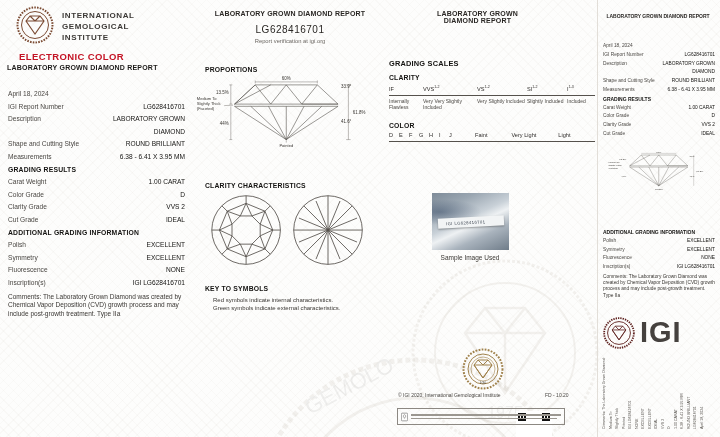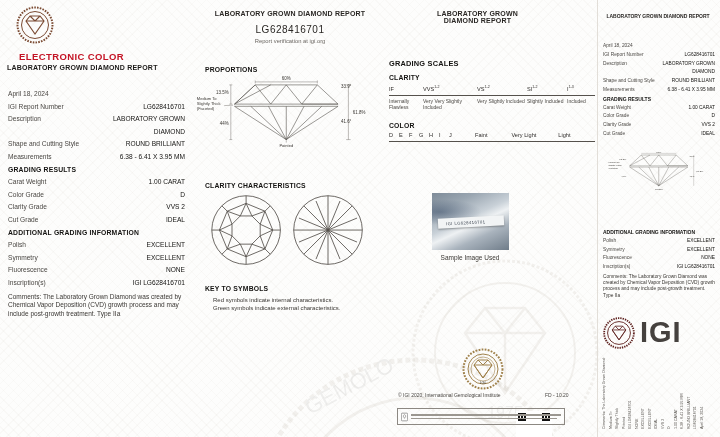--- a/index.html
+++ b/index.html
@@ -88,20 +88,25 @@
     <text x="60" y="60" font-size="22" fill="#6b5a3c" transform="rotate(-28 60 60)">GEMOLO</text>
   </svg>
 
   <div class="fold"></div>
 
   <svg class="abs" style="left:16px;top:6px;" width="38" height="38" viewBox="0 0 38 38">
     <circle cx="19" cy="19" r="17.5" fill="none" stroke="#7b4b33" stroke-width="2" stroke-dasharray="1.6,1.2"></circle>
     <circle cx="19" cy="19" r="13.5" fill="none" stroke="#7b4b33" stroke-width="1"></circle>
     <path d="M10,15 L14,10 H24 L28,15 L19,28 Z M10,15 H28 M14,10 L19,15 L24,10 M10,15 L19,28 M28,15 L19,28" stroke="#7b4b33" stroke-width="1.1" fill="none"></path>
   </svg>
+  <div class="abs org-name" style="left:62px;top:10px;">
+    <div>INTERNATIONAL</div>
+    <div>GEMOLOGICAL</div>
+    <div>INSTITUTE</div>
+  </div>
   <div class="abs ecopy" style="left:19px;top:51px;">ELECTRONIC COLOR</div>
   <div class="abs doc-title" style="left:7px;top:64px;">LABORATORY GROWN DIAMOND REPORT</div>
 
   <div class="abs c1rows" style="left:8px;top:88px;">
     <div class="c1row">
       <span class="lab">April 18, 2024</span>
     </div>
     <div class="c1row">
       <span class="lab">IGI Report Number</span>
       <span class="val">LG628416701</span>

